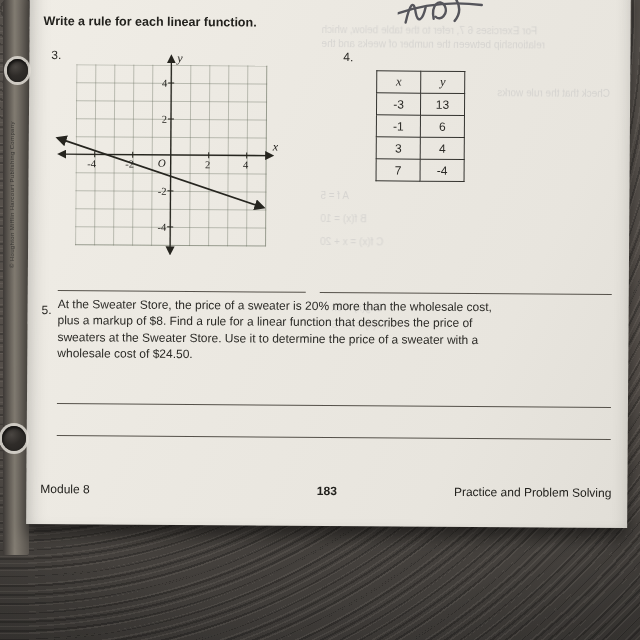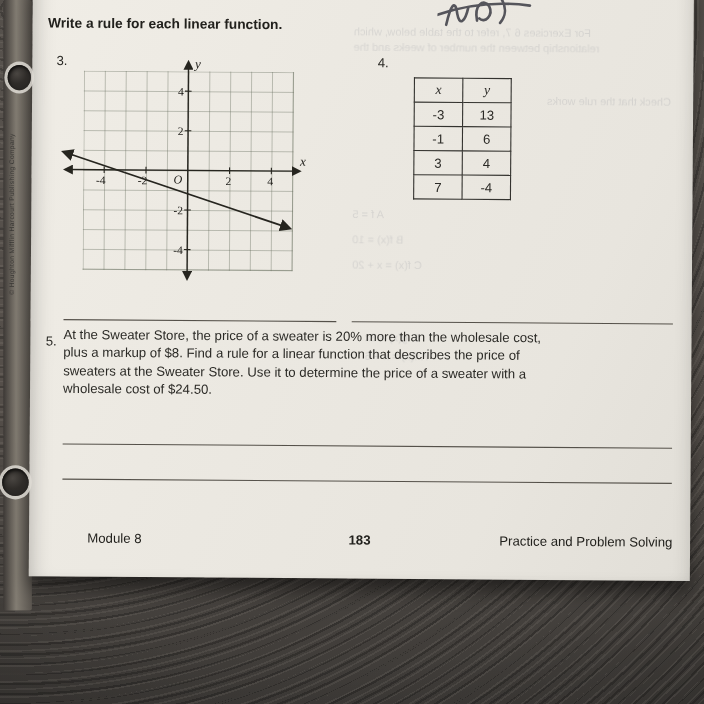--- a/index.html
+++ b/index.html
@@ -61,21 +61,21 @@
     border:1.2px solid #34332f;width:43px;height:21px;text-align:center;
     font-size:12px;font-weight:normal;padding:0;color:#2b2a26;
   }
   table.tbl th{font-family:"Liberation Serif",serif;font-style:italic;font-size:12.5px;}
   .ans-line{position:absolute;height:0;border-top:1.1px solid #55514a;}
   .ansA{left:30px;top:306px;width:248px;}
   .ansB{left:292px;top:306px;width:292px;}
   .ansC{left:30px;top:419px;width:554px;}
   .ansD{left:30px;top:451px;width:554px;}
   .p5text{position:absolute;left:30px;top:312px;width:566px;font-size:12px;line-height:16.4px;color:#2b2a26;}
-  .footer-left{position:absolute;left:14px;top:498px;font-size:12px;color:#22211d;margin-left:39px;}
+  .footer-left{position:absolute;left:14px;top:498px;font-size:12px;color:#22211d;}
   .footer-page{position:absolute;left:0;right:0;top:498px;text-align:center;font-size:12px;font-weight:bold;color:#22211d;}
   .footer-right{position:absolute;right:16px;top:498px;font-size:12px;color:#22211d;}
   .scribble{position:absolute;left:368px;top:10px;width:90px;height:28px;}
   .bleed{
     position:absolute;transform:scaleX(-1);opacity:.13;color:#4e5468;
     font-size:10px;filter:blur(.5px);white-space:nowrap;
   }
 </style>
 </head>
 <body>

